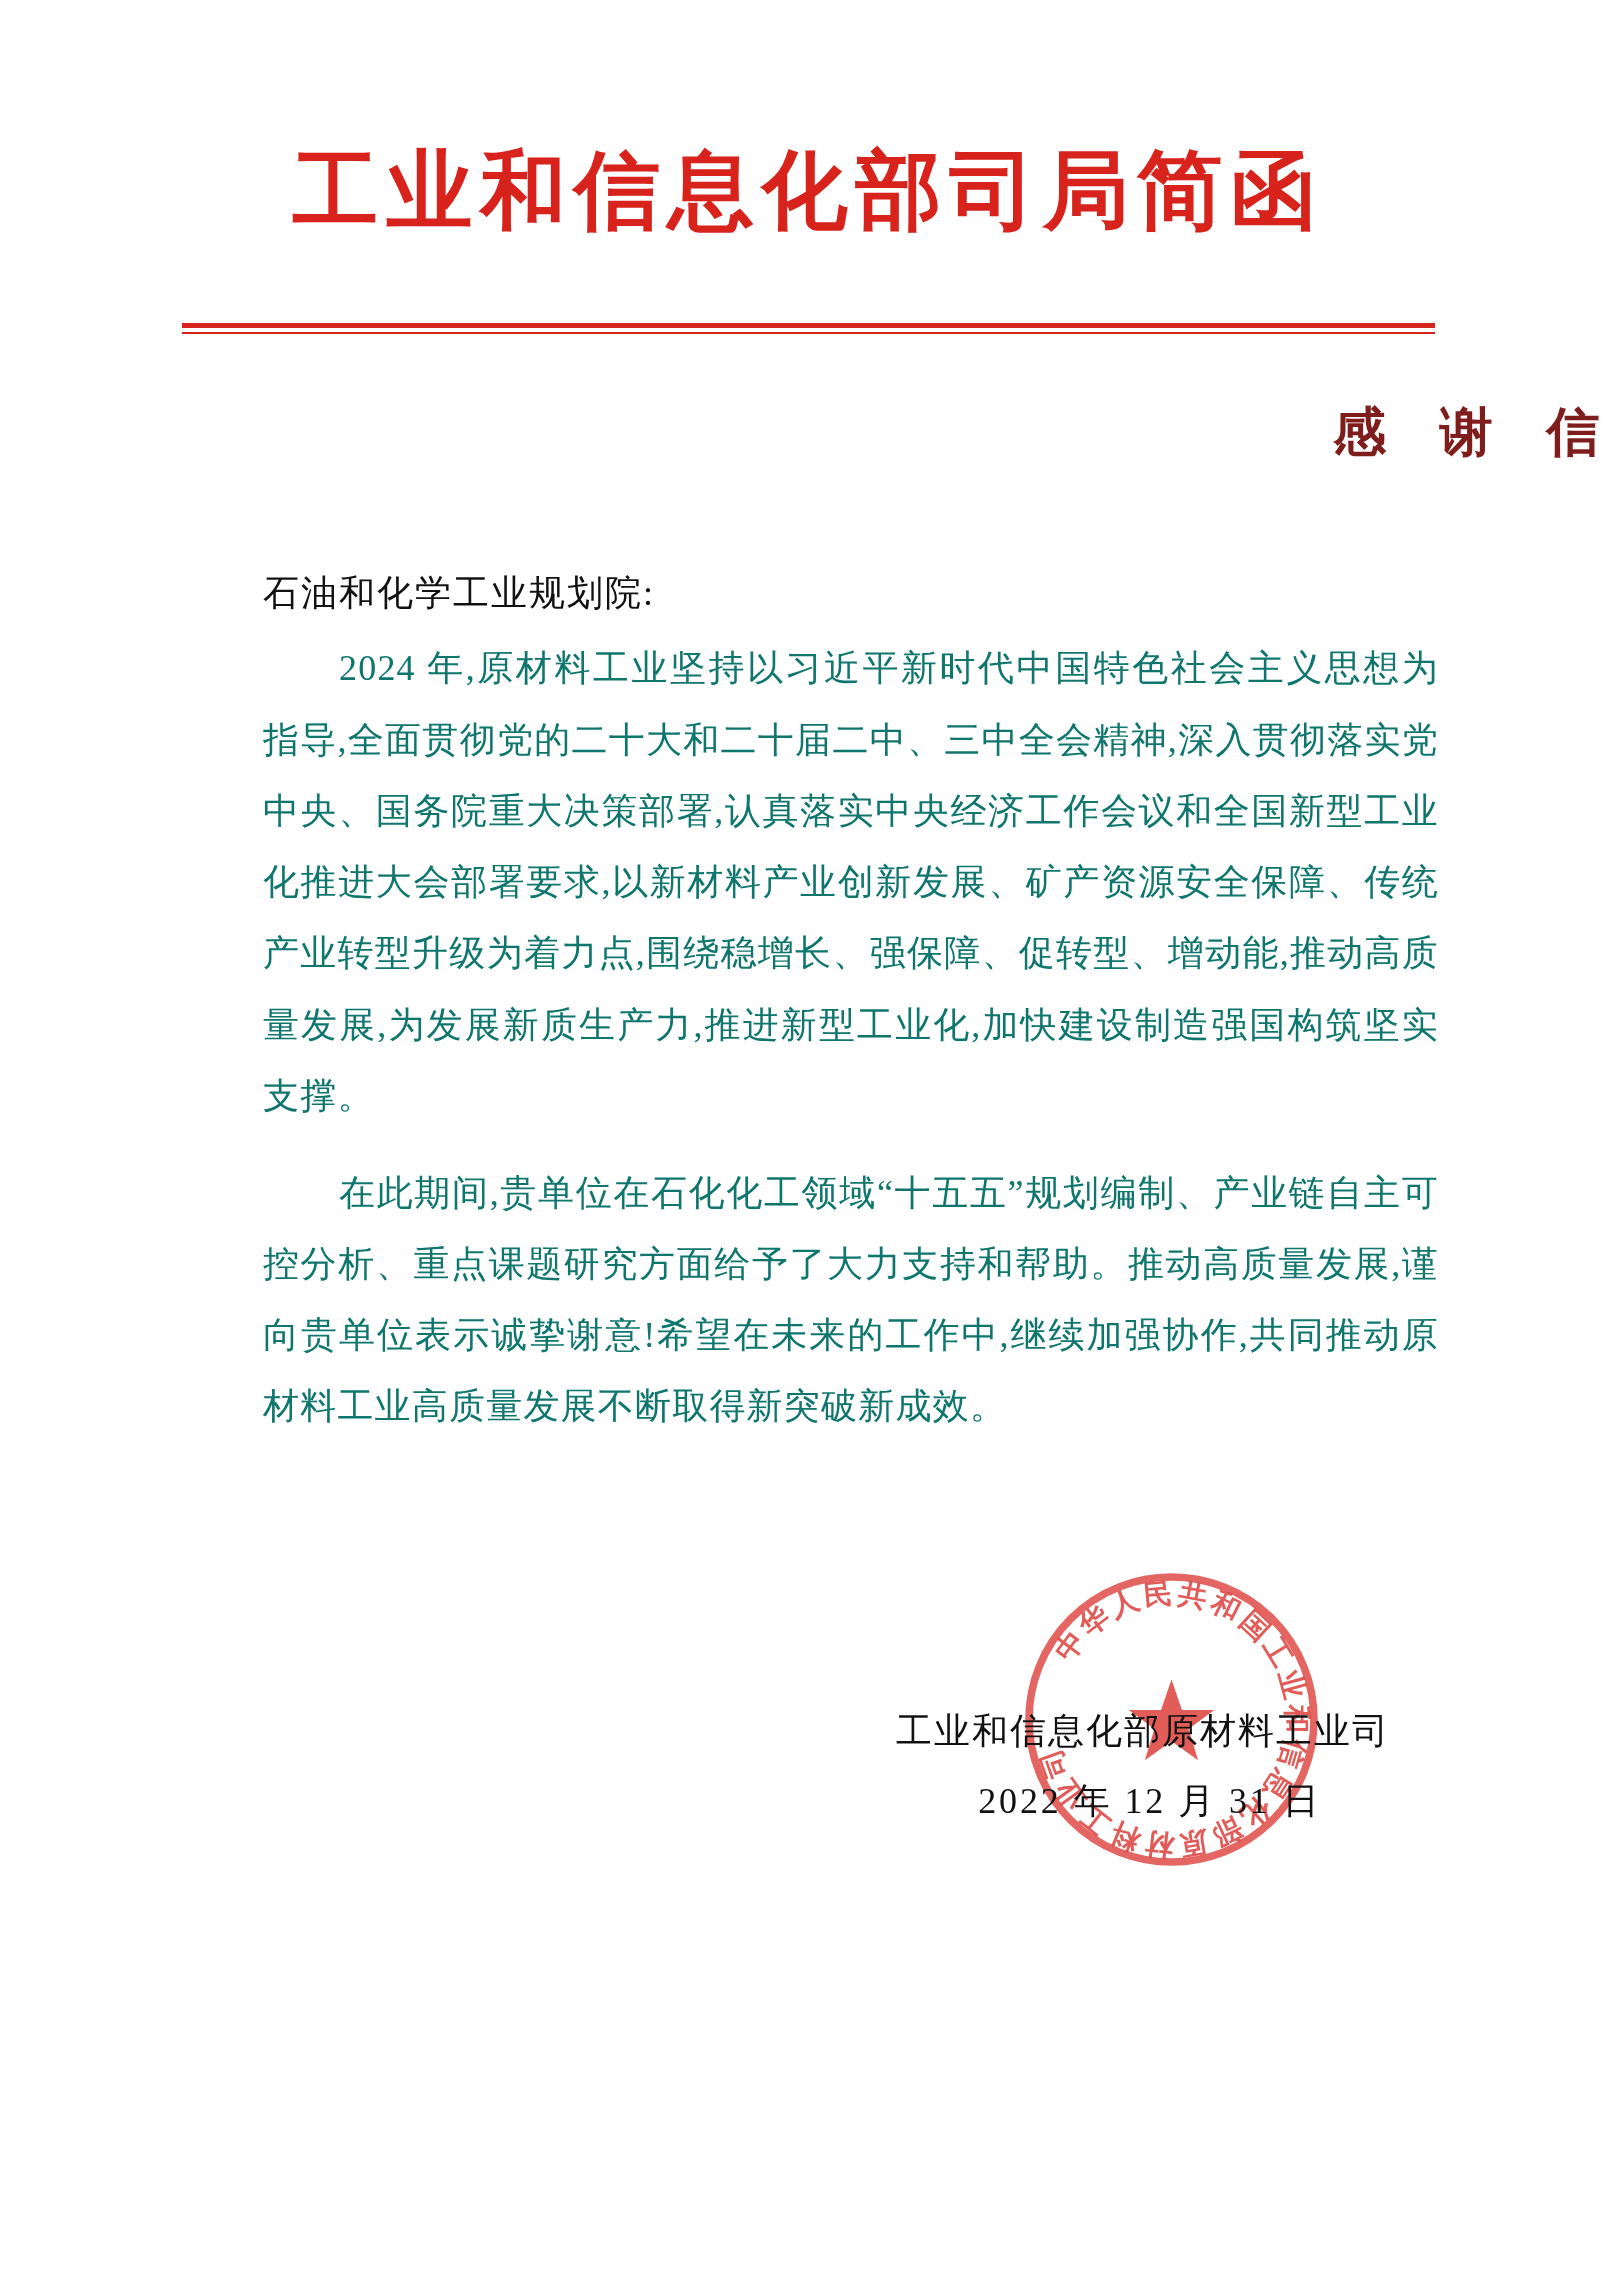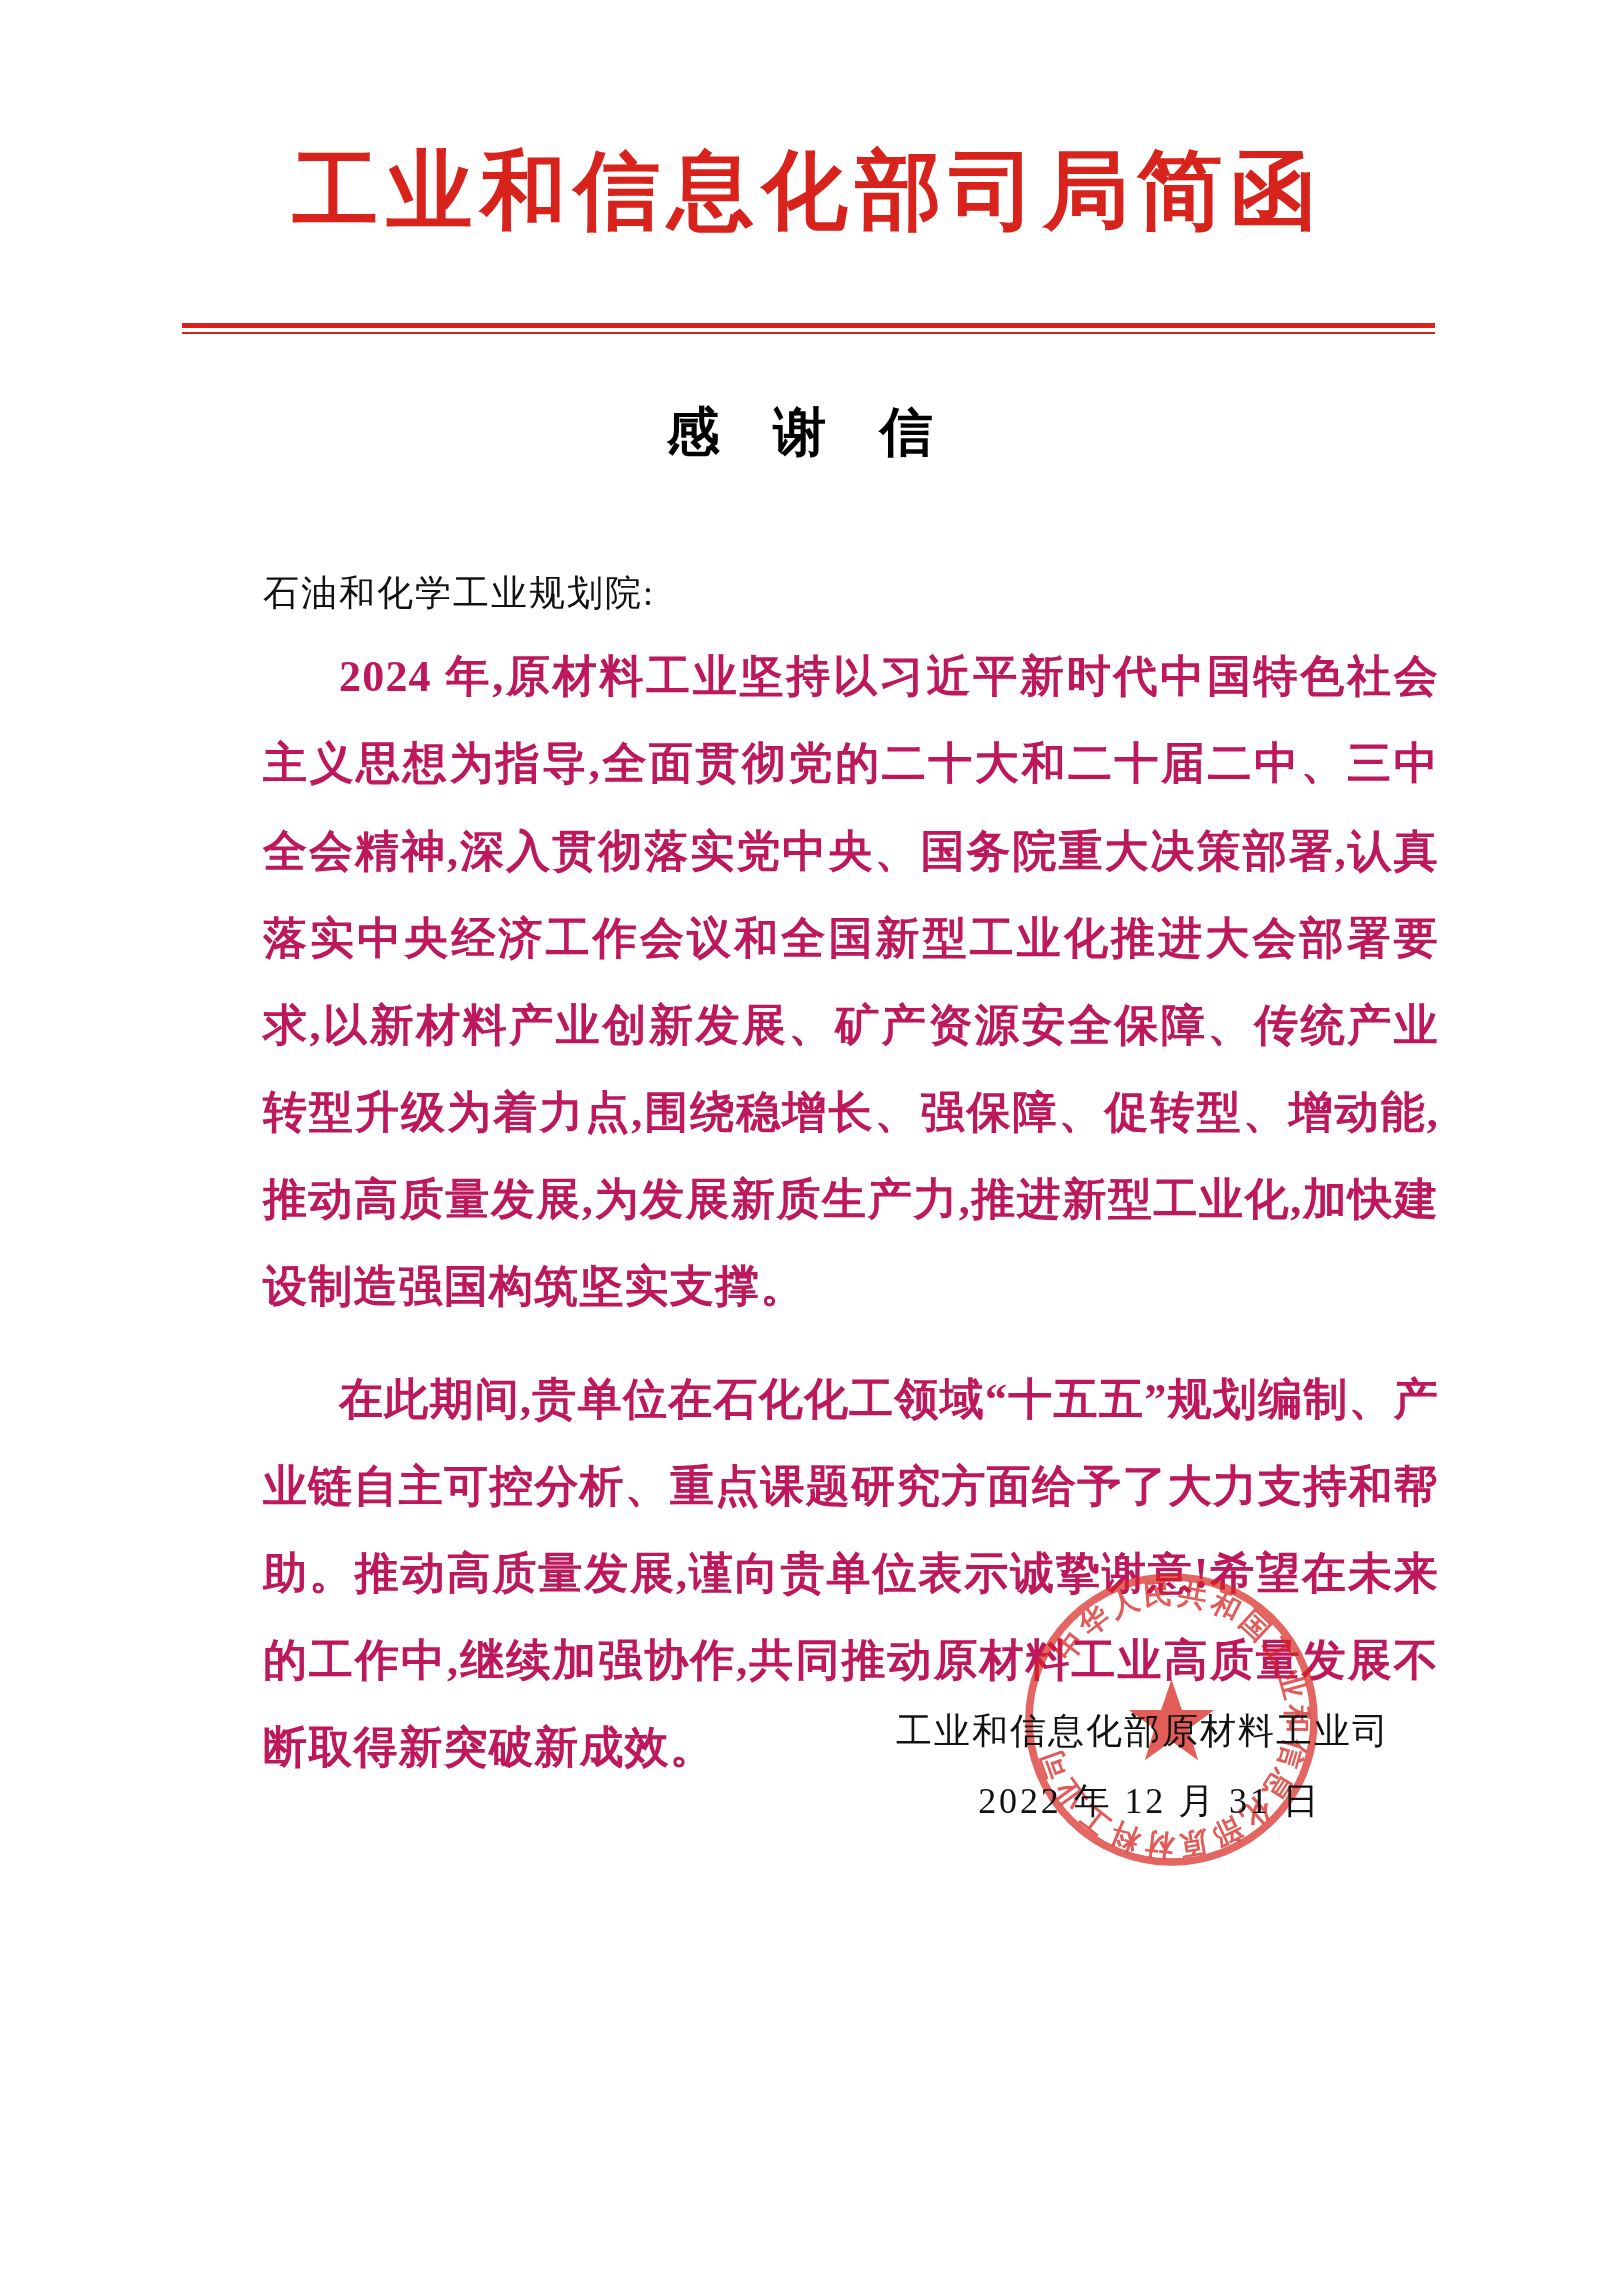--- a/index.html
+++ b/index.html
@@ -53,53 +53,52 @@
     height: 2px;
     background: #d8231d;
   }
 
   
   .doc-title {
     position: absolute;
     top: 397px;
     left: 0;
     right: 0;
-    text-align: center;
+    text-align: right;
     font-family: "DejaVu Serif", "Liberation Serif", serif;
     font-weight: bold;
     font-size: 53px;
     letter-spacing: 17.6px;
-    color: #000000;
+    color: #7f1d1d;
   }
 
   
   .body-block {
     position: absolute;
     top: 559px;
     left: 227px;
     width: 1176px;
     margin-left: 36px;
   }
   .salutation {
     font-size: 36px;
     line-height: 1.9;
     letter-spacing: 2px;
     color: #111;
     margin-bottom: 5.9px;
   }
   .para {
-    font-size: 44px;
+    font-size: 36px;
     line-height: 1.98;
     letter-spacing: 1.2px;
-    color: #be185d;
+    color: #0f766e;
     text-align: justify;
     text-justify: inter-ideograph;
     text-indent: 76px;
     margin: 0 0 25.5px 0;
-    font-weight: bold;
   }
 
   
   .signature {
     position: absolute;
     top: 1696px;
     right: 227px;
     text-align: center;
     font-size: 36px;
     line-height: 1.95;

